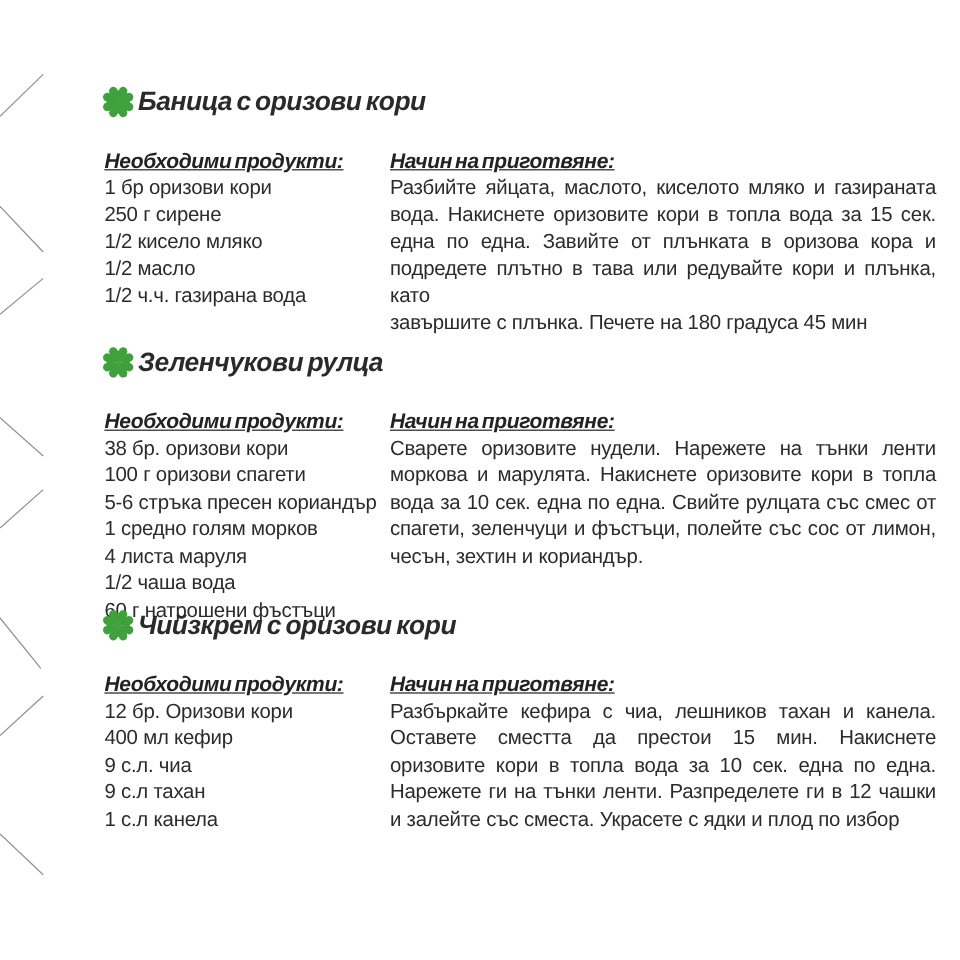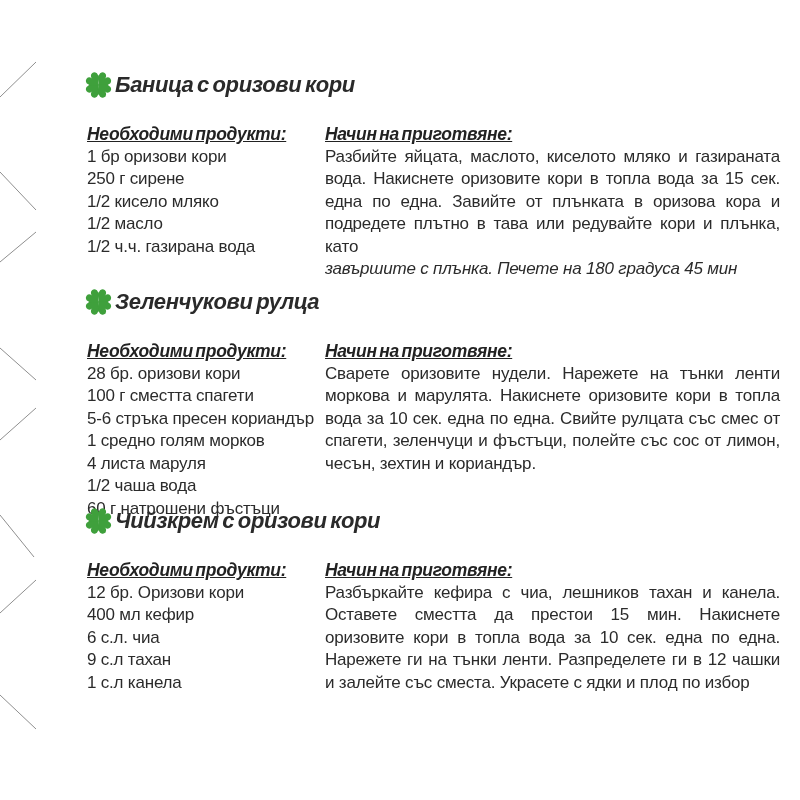--- a/index.html
+++ b/index.html
@@ -53,21 +53,21 @@
   }
   .ingredients-list{list-style:none;}
   .ingredients-list li{
     font-size:17px;line-height:22.6px;color:var(--text);
     letter-spacing:-0.2px;white-space:nowrap;
   }
   .method p{
     font-size:17px;line-height:22.6px;color:var(--text);
     text-align:justify;letter-spacing:-0.2px;
   }
-  .method p.no-justify{text-align:left;font-style:italic;}
+  .method p.no-justify{text-align:left;}
   #recipe-1{top:68px;}
   #recipe-2{top:285px;}
   #recipe-3{top:504px;}
 </style>
 </head>
 <body>
 
 <div class="page">
 
   <svg class="edge-marks" viewBox="0 0 40 800" preserveAspectRatio="none" aria-hidden="true">
@@ -131,22 +131,22 @@
             <path d="M32,33 C33,45 37,52 48,55 C38,56 31,49 30,34 Z"></path>
           </g>
         </svg>
       </span>
       <h2 class="recipe-title">Зеленчукови рулца</h2>
     </div>
     <div class="recipe-body">
       <div class="col-ingredients">
         <h3 class="col-header">Необходими продукти:</h3>
         <ul class="ingredients-list">
-          <li>28 бр. оризови кори</li>
-          <li>100 г сместта спагети</li>
+          <li>38 бр. оризови кори</li>
+          <li>100 г оризови спагети</li>
           <li>5-6 стръка пресен кориандър</li>
           <li>1 средно голям морков</li>
           <li>4 листа маруля</li>
           <li>1/2 чаша вода</li>
           <li>60 г натрошени фъстъци</li>
         </ul>
       </div>
       <div class="col-method method">
         <h3 class="col-header">Начин на приготвяне:</h3>
         <p>Сварете оризовите нудели. Нарежете на тънки ленти моркова и марулята. Накиснете оризовите кори в топла вода за 10 сек. една по една. Свийте рулцата със смес от спагети, зеленчуци и фъстъци, полейте със сос от лимон, чесън, зехтин и кориандър.</p>
@@ -170,21 +170,21 @@
         </svg>
       </span>
       <h2 class="recipe-title">Чийзкрем с оризови кори</h2>
     </div>
     <div class="recipe-body">
       <div class="col-ingredients">
         <h3 class="col-header">Необходими продукти:</h3>
         <ul class="ingredients-list">
           <li>12 бр. Оризови кори</li>
           <li>400 мл кефир</li>
-          <li>6 с.л. чиа</li>
+          <li>9 с.л. чиа</li>
           <li>9 с.л тахан</li>
           <li>1 с.л канела</li>
         </ul>
       </div>
       <div class="col-method method">
         <h3 class="col-header">Начин на приготвяне:</h3>
         <p>Разбъркайте кефира с чиа, лешников тахан и канела. Оставете сместта да престои 15 мин. Накиснете оризовите кори в топла вода за 10 сек. една по една. Нарежете ги на тънки ленти. Разпределете ги в 12 чашки и залейте със сместа. Украсете с ядки и плод по избор</p>
       </div>
     </div>
   </section>

